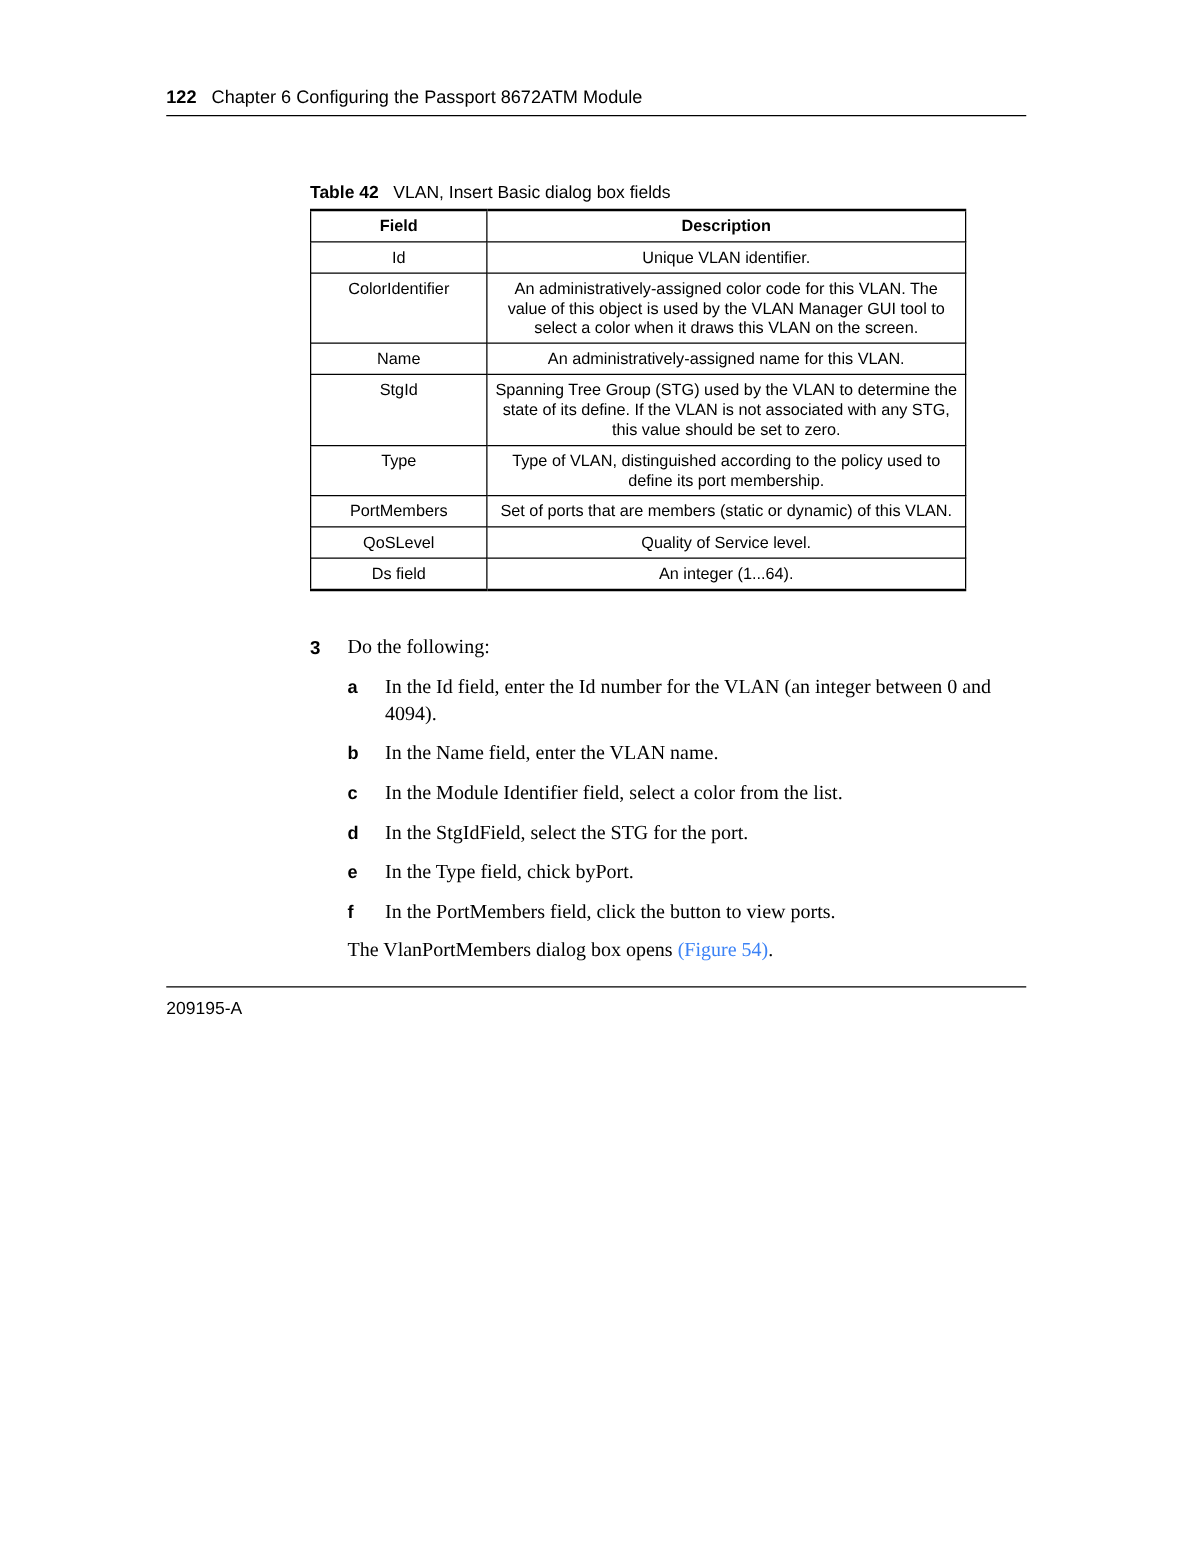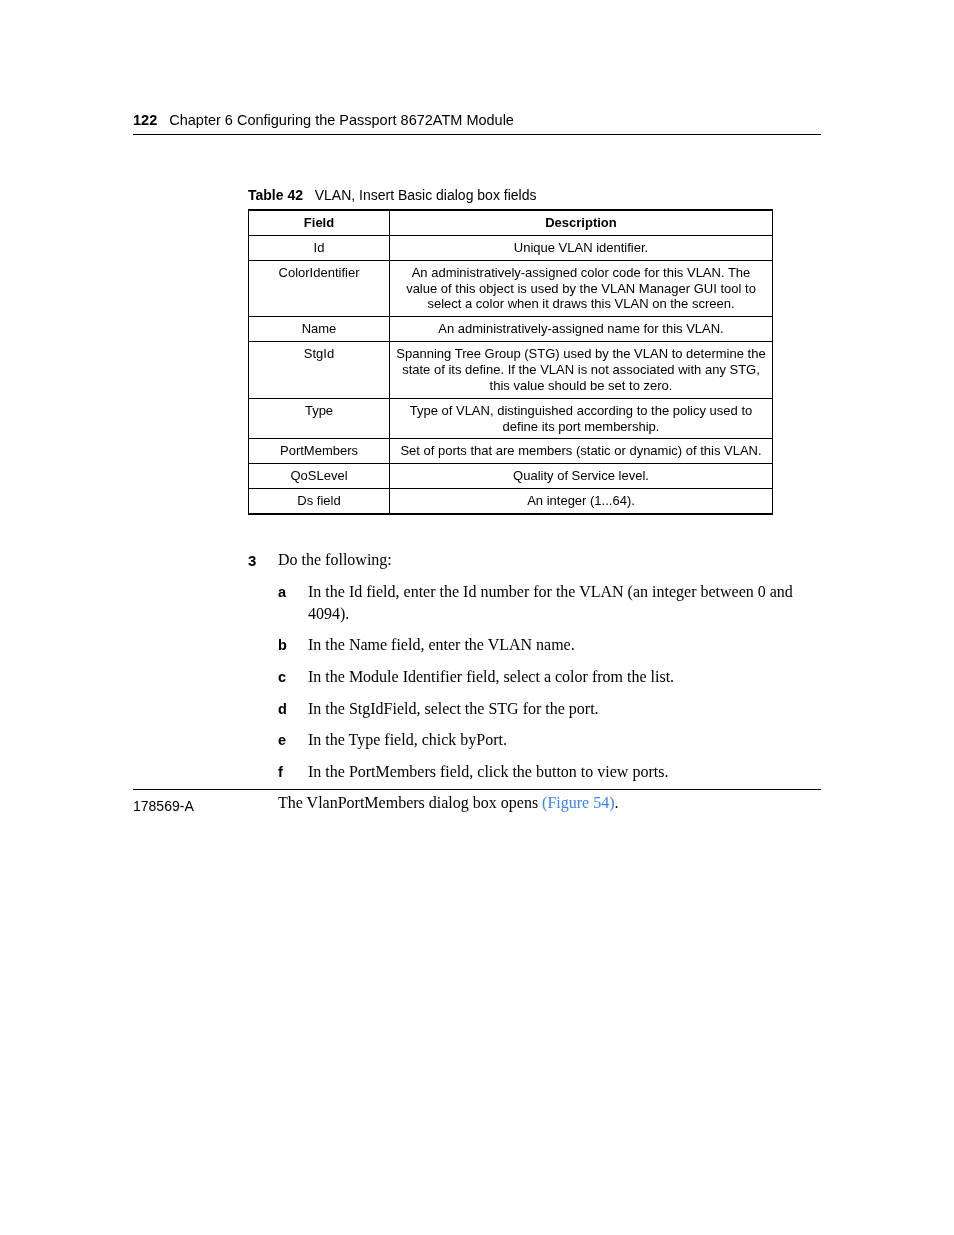--- a/index.html
+++ b/index.html
@@ -7,21 +7,21 @@
     padding: 0;
     background: #fff;
     font-family: "Times New Roman", Times, serif;
     color: #000;
   }
   .page {
     width: 954px;
     height: 969px;
     position: relative;
     box-sizing: border-box;
-    padding: 112px 133px 0 133px;
+    padding: 70px 133px 0 133px;
   }
   .header-line {
     font-family: Arial, Helvetica, sans-serif;
     font-size: 14.5px;
     padding-bottom: 6px;
     border-bottom: 1.5px solid #000;
     margin-bottom: 52px;
   }
   .header-line .pgnum {
     font-weight: bold;
@@ -199,15 +199,15 @@
           <div class="text">In the PortMembers field, click the button to view ports.</div>
         </div>
 
       <div class="follow">
         <span>The VlanPortMembers dialog box opens </span><span class="link">(Figure 54)</span><span>.</span>
       </div>
     </div>
   </div>
 
   <div class="footer">
-    <span>178569-A</span>
+    <span>209195-A</span>
   </div>
 </div>
 
 </body></html>

